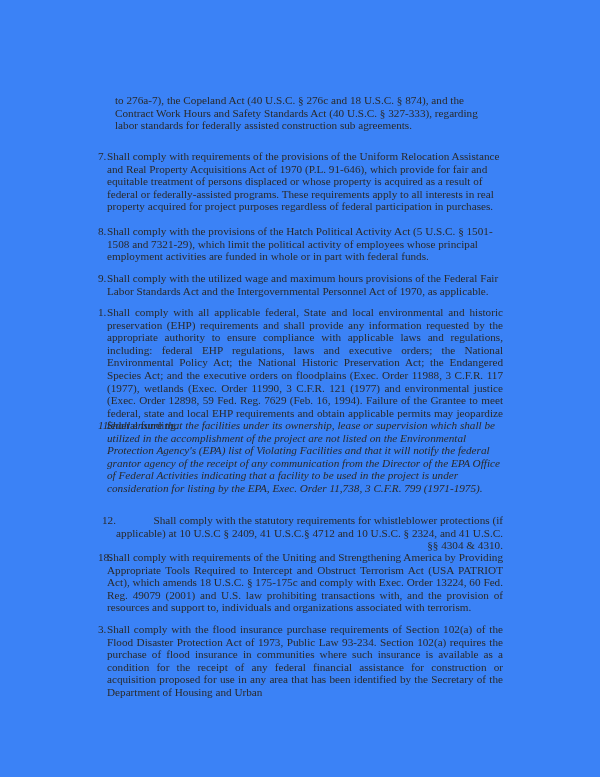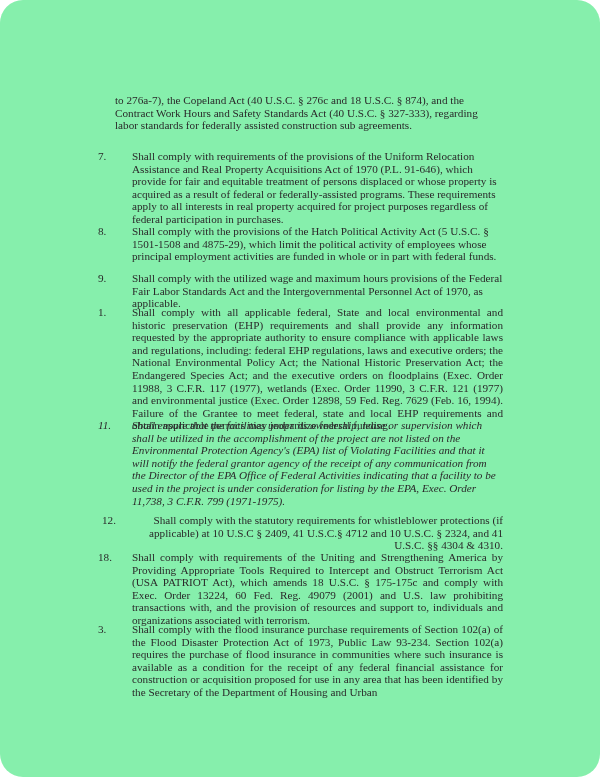--- a/index.html
+++ b/index.html
@@ -1,55 +1,54 @@
 <!DOCTYPE html>
 <html><head>
 <meta charset="utf-8">
 <style>
   html, body { margin: 0; padding: 0; background: #ffffff; }
   body { width: 600px; height: 777px; position: relative; overflow: hidden; }
   .page {
     position: absolute; left: 0; top: 0; width: 600px; height: 777px;
-    background: #86efac;
+    background: #3b82f6;
     font-family: "Liberation Serif", "DejaVu Serif", serif;
     color: #2a2a2a;
     font-size: 11.2px;
     line-height: 12.6px;
-    border-radius: 23px;
   }
   .cont {
     position: absolute; left: 115px; width: 388px; top: 94px;
     text-align: left;
   }
   .item {
     position: absolute; left: 98px; width: 405px;
   }
   .item .num {
     position: absolute; left: 0; top: 0; width: 18px;
   }
   .item .body {
-    margin-left: 34px;
+    margin-left: 9px;
   }
   .justify { text-align: justify; }
 </style>
 </head>
 <body>
 
 <div class="page">
 
   <div class="cont">to 276a-7), the Copeland Act (40 U.S.C. § 276c and 18 U.S.C. § 874), and the Contract Work Hours and Safety Standards Act (40 U.S.C. § 327-333), regarding labor standards for federally assisted construction sub agreements.</div>
 
   <div class="item" style="top:150px;">
     <span class="num">7.</span>
     <div class="body">Shall comply with requirements of the provisions of the Uniform Relocation Assistance and Real Property Acquisitions Act of 1970 (P.L. 91-646), which provide for fair and equitable treatment of persons displaced or whose property is acquired as a result of federal or federally-assisted programs. These requirements apply to all interests in real property acquired for project purposes regardless of federal participation in purchases.</div>
   </div>
 
   <div class="item" style="top:225px;">
     <span class="num">8.</span>
-    <div class="body">Shall comply with the provisions of the Hatch Political Activity Act (5 U.S.C. § 1501-1508 and 4875-29), which limit the political activity of employees whose principal employment activities are funded in whole or in part with federal funds.</div>
+    <div class="body">Shall comply with the provisions of the Hatch Political Activity Act (5 U.S.C. § 1501-1508 and 7321-29), which limit the political activity of employees whose principal employment activities are funded in whole or in part with federal funds.</div>
   </div>
 
   <div class="item" style="top:272px;">
     <span class="num">9.</span>
     <div class="body">Shall comply with the utilized wage and maximum hours provisions of the Federal Fair Labor Standards Act and the Intergovernmental Personnel Act of 1970, as applicable.</div>
   </div>
 
   <div class="item justify" style="top:306px;">
     <span class="num">1.</span>
     <div class="body">Shall comply with all applicable federal, State and local environmental and historic preservation (EHP) requirements and shall provide any information requested by the appropriate authority to ensure compliance with applicable laws and regulations, including: federal EHP regulations, laws and executive orders; the National Environmental Policy Act; the National Historic Preservation Act; the Endangered Species Act; and the executive orders on floodplains (Exec. Order 11988, 3 C.F.R. 117 (1977), wetlands (Exec. Order 11990, 3 C.F.R. 121 (1977) and environmental justice (Exec. Order 12898, 59 Fed. Reg. 7629 (Feb. 16, 1994). Failure of the Grantee to meet federal, state and local EHP requirements and obtain applicable permits may jeopardize federal funding.</div>

